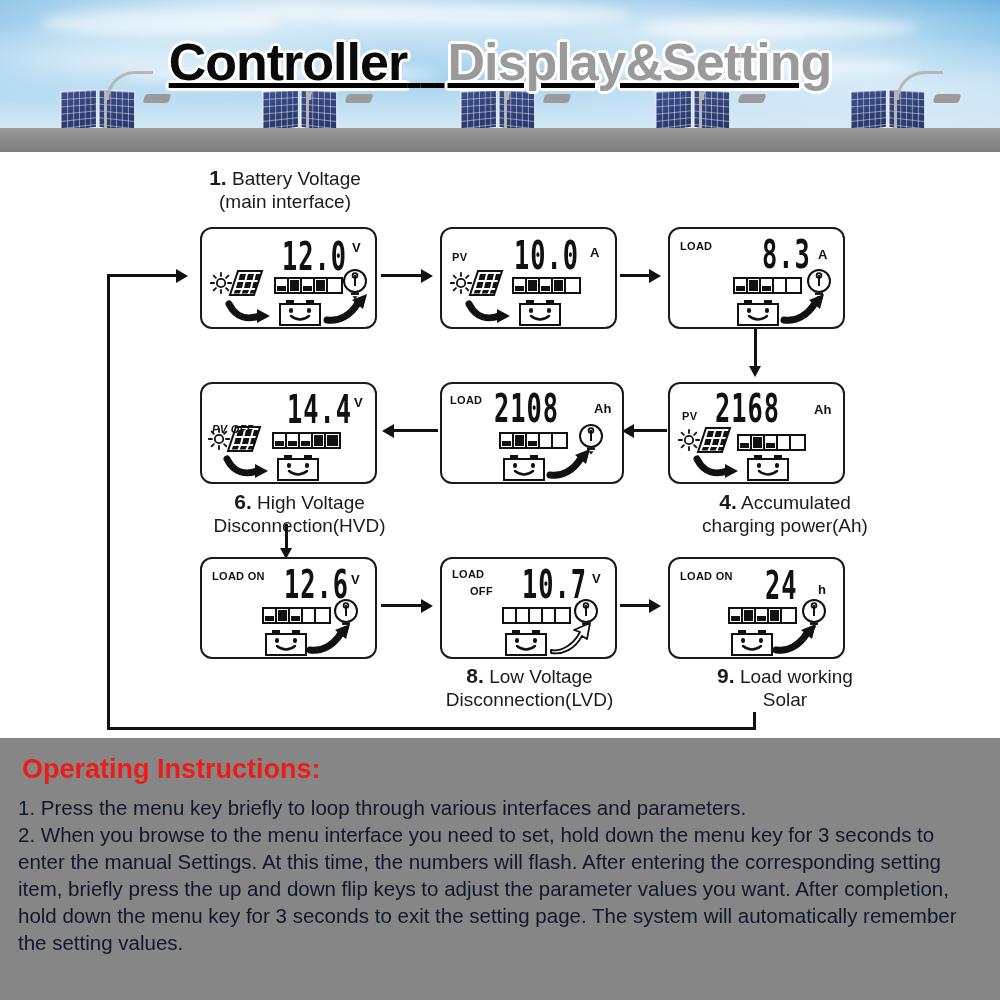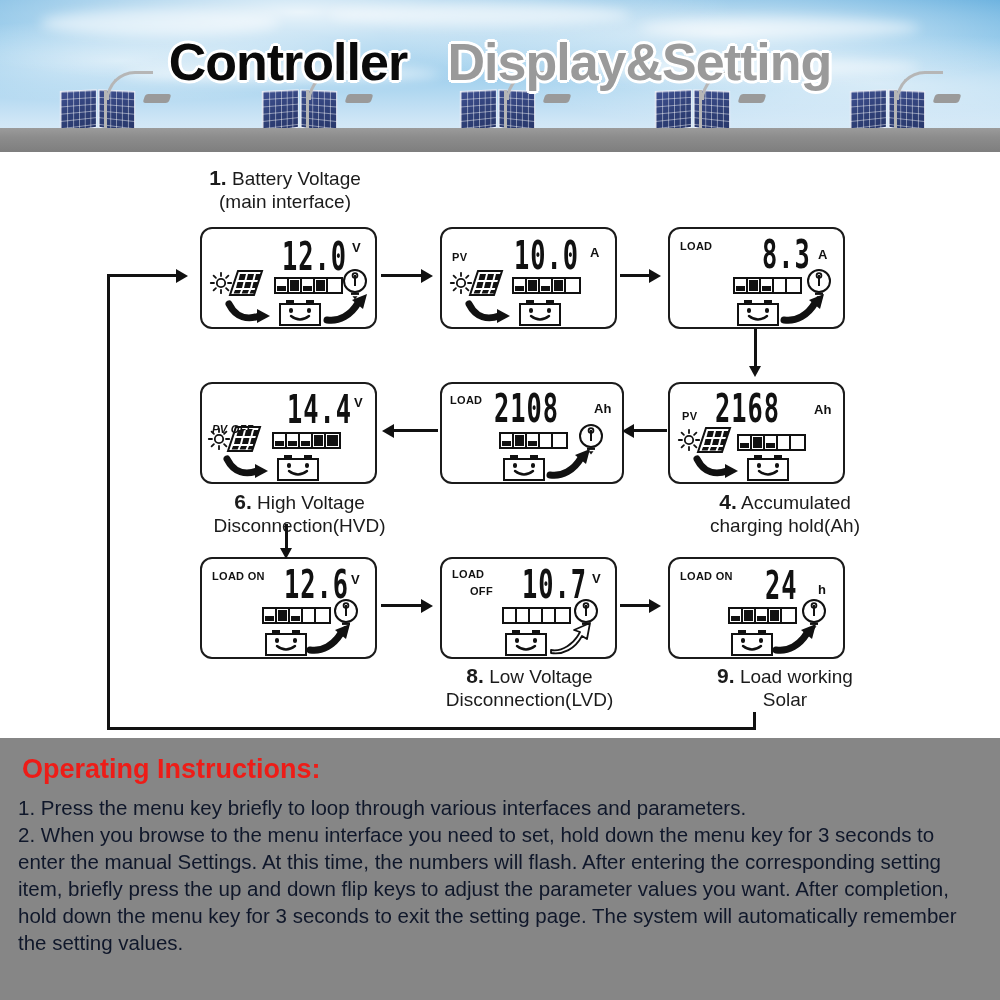--- a/index.html
+++ b/index.html
@@ -37,20 +37,21 @@
       repeating-linear-gradient(to bottom, rgba(255,255,255,.45) 0 1px, rgba(255,255,255,0) 1px 7px),
       linear-gradient(160deg,#3e4f8f 0%,#2f4077 55%,#27366a 100%);
     border:1px solid #e9eef7;}
   .panelL{transform:perspective(120px) rotateY(14deg) skewY(-5deg);}
   .panelR{transform:perspective(120px) rotateY(-14deg) skewY(5deg);}
 
   #title{
     position:absolute;left:0;top:36px;width:1000px;text-align:center;
     font-size:52px;font-weight:bold;line-height:1;letter-spacing:-1px;
     white-space:nowrap;
+    text-decoration:underline;
   }
   #title .w1{color:#0a0a0a;
     text-shadow:
       -2px -2px 0 #fff, 2px -2px 0 #fff, -2px 2px 0 #fff, 2px 2px 0 #fff,
       -3px 0 0 #fff, 3px 0 0 #fff, 0 -3px 0 #fff, 0 3px 0 #fff;}
   #title .w2{color:#9a9a9a;
     text-shadow:
       -2px -2px 0 #fff, 2px -2px 0 #fff, -2px 2px 0 #fff, 2px 2px 0 #fff,
       -3px 0 0 #fff, 3px 0 0 #fff, 0 -3px 0 #fff, 0 3px 0 #fff;}
 
@@ -461,21 +462,21 @@
   </div>
 
   <div class="cap" style="left:162px;top:338px;width:275px;">
     <b>6.</b>
     <span>High Voltage</span><br>
     <span>Disconnection(HVD)</span>
   </div>
   <div class="cap" style="left:640px;top:338px;width:290px;">
     <b>4.</b>
     <span>Accumulated</span><br>
-    <span>charging hold(Ah)</span>
+    <span>charging power(Ah)</span>
   </div>
 
   <div class="lcd" style="left:200px;top:405px;width:173px;height:98px;">
     <div class="lcdtag" style="left:10px;top:11px;">LOAD ON</div>
     <div class="digits" style="left:82px;top:3px;font-size:27px;">12.6</div>
     <div class="unit" style="left:149px;top:13px;">V</div>
     <div class="bar" style="left:60px;top:48px;">
       <i class="half"></i>
         <i class="full"></i>
         <i class="half"></i>

